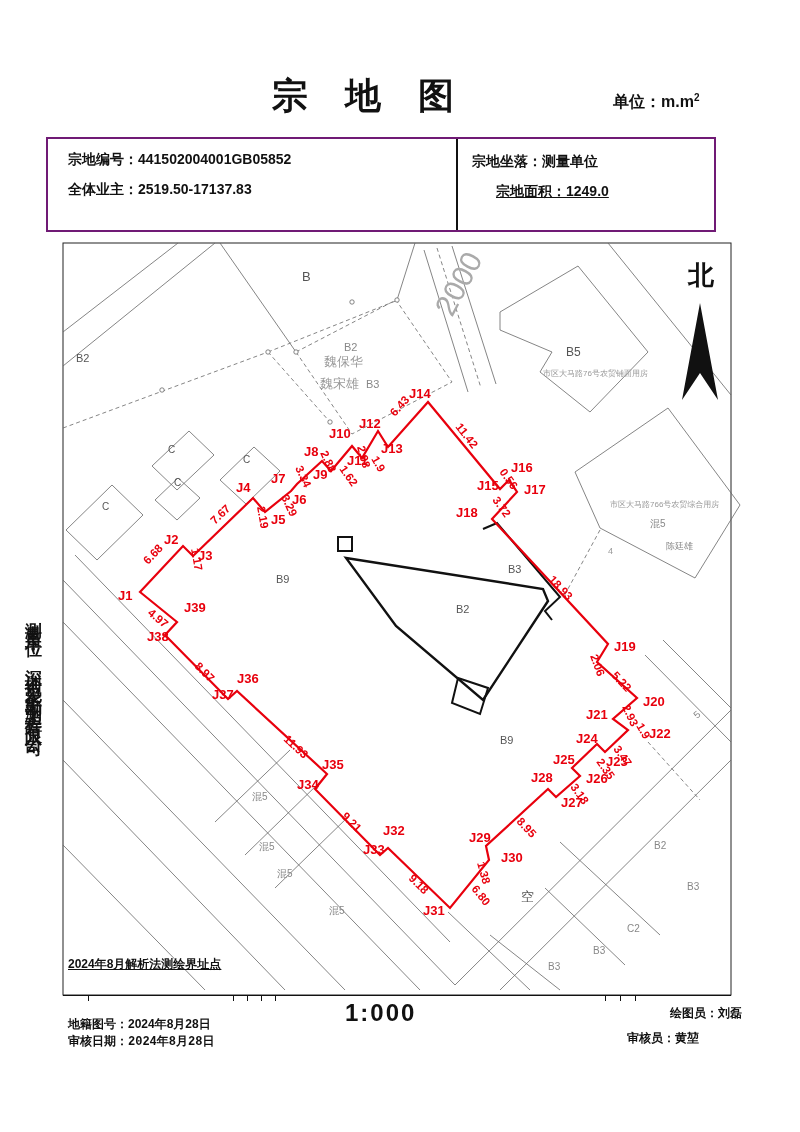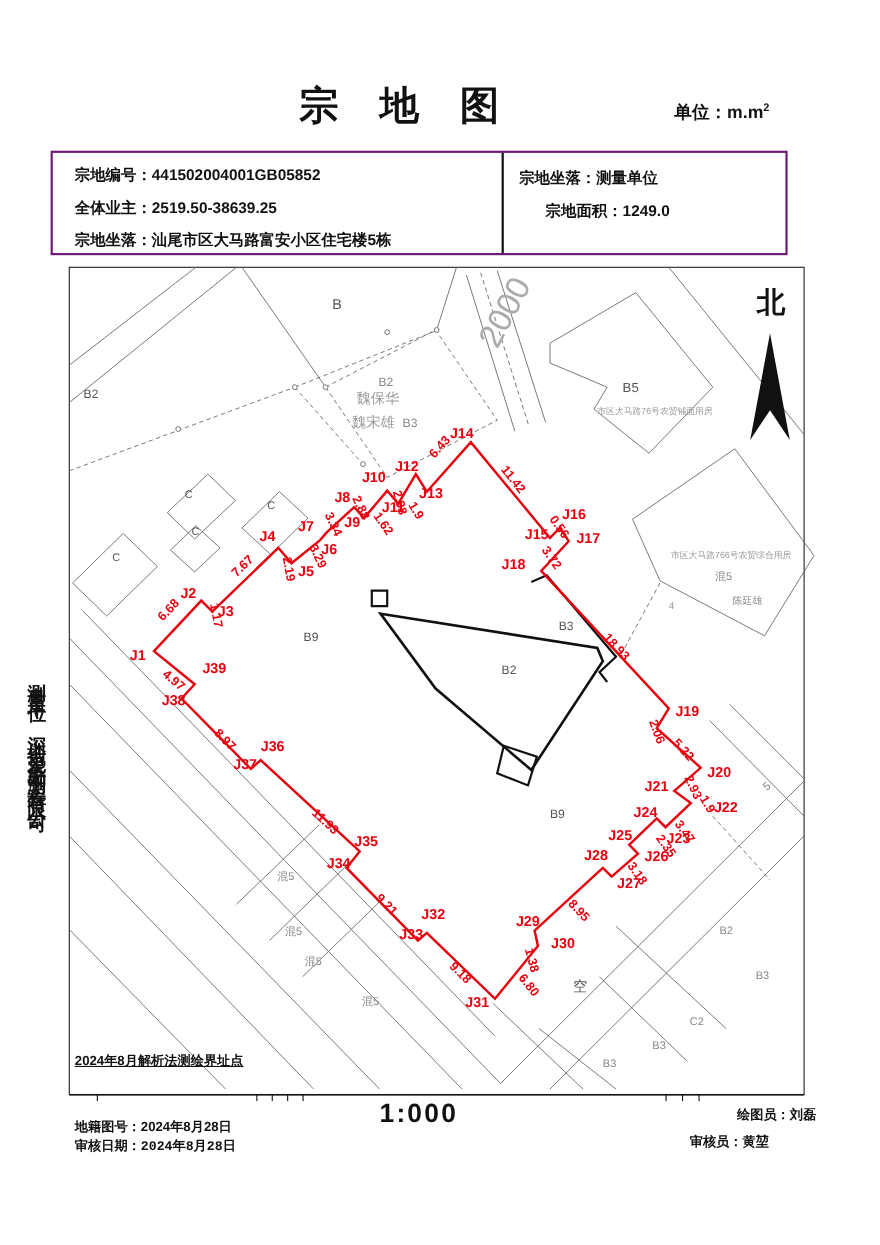--- a/index.html
+++ b/index.html
@@ -29,29 +29,26 @@
 <div class="abs" id="unit">
   <span>单位：m.m</span><sup>2</sup>
 </div>
 
 <div class="abs" id="infobox">
   <div class="vdiv"></div>
   <div class="inforow" style="left:20px;top:12px;">
     <span>宗地编号：</span><span>441502004001GB05852</span>
   </div>
   <div class="inforow" style="left:20px;top:42px;">
-    <span>全体业主：</span><span>2519.50-38639.25</span>
-  </div>
-  <div class="inforow" style="left:20px;top:71px;">
-    <span>宗地坐落：</span><span>汕尾市区大马路富安小区住宅楼5栋</span>
+    <span>全体业主：</span><span>2519.50-17137.83</span>
   </div>
   <div class="inforow" style="left:424px;top:14px;">
     <span>宗地坐落：</span><span>测量单位</span>
   </div>
-  <div class="inforow" style="left:448px;top:44px;">
+  <div class="inforow" style="left:448px;top:44px;text-decoration:underline;">
     <span>宗地面积：</span><span>1249.0</span>
   </div>
 </div>
 
 <div class="abs" id="sidebar">测量单位：深圳市爱华勘测工程有限公司</div>
 
 <div class="abs" id="north-label">北</div>
 
 <svg id="mapsvg" class="abs" style="top:0;left:0;" width="800" height="1132" viewBox="0 0 800 1132">
     <rect x="63" y="243" width="668" height="752" fill="none" stroke="#222" stroke-width="1"></rect>

